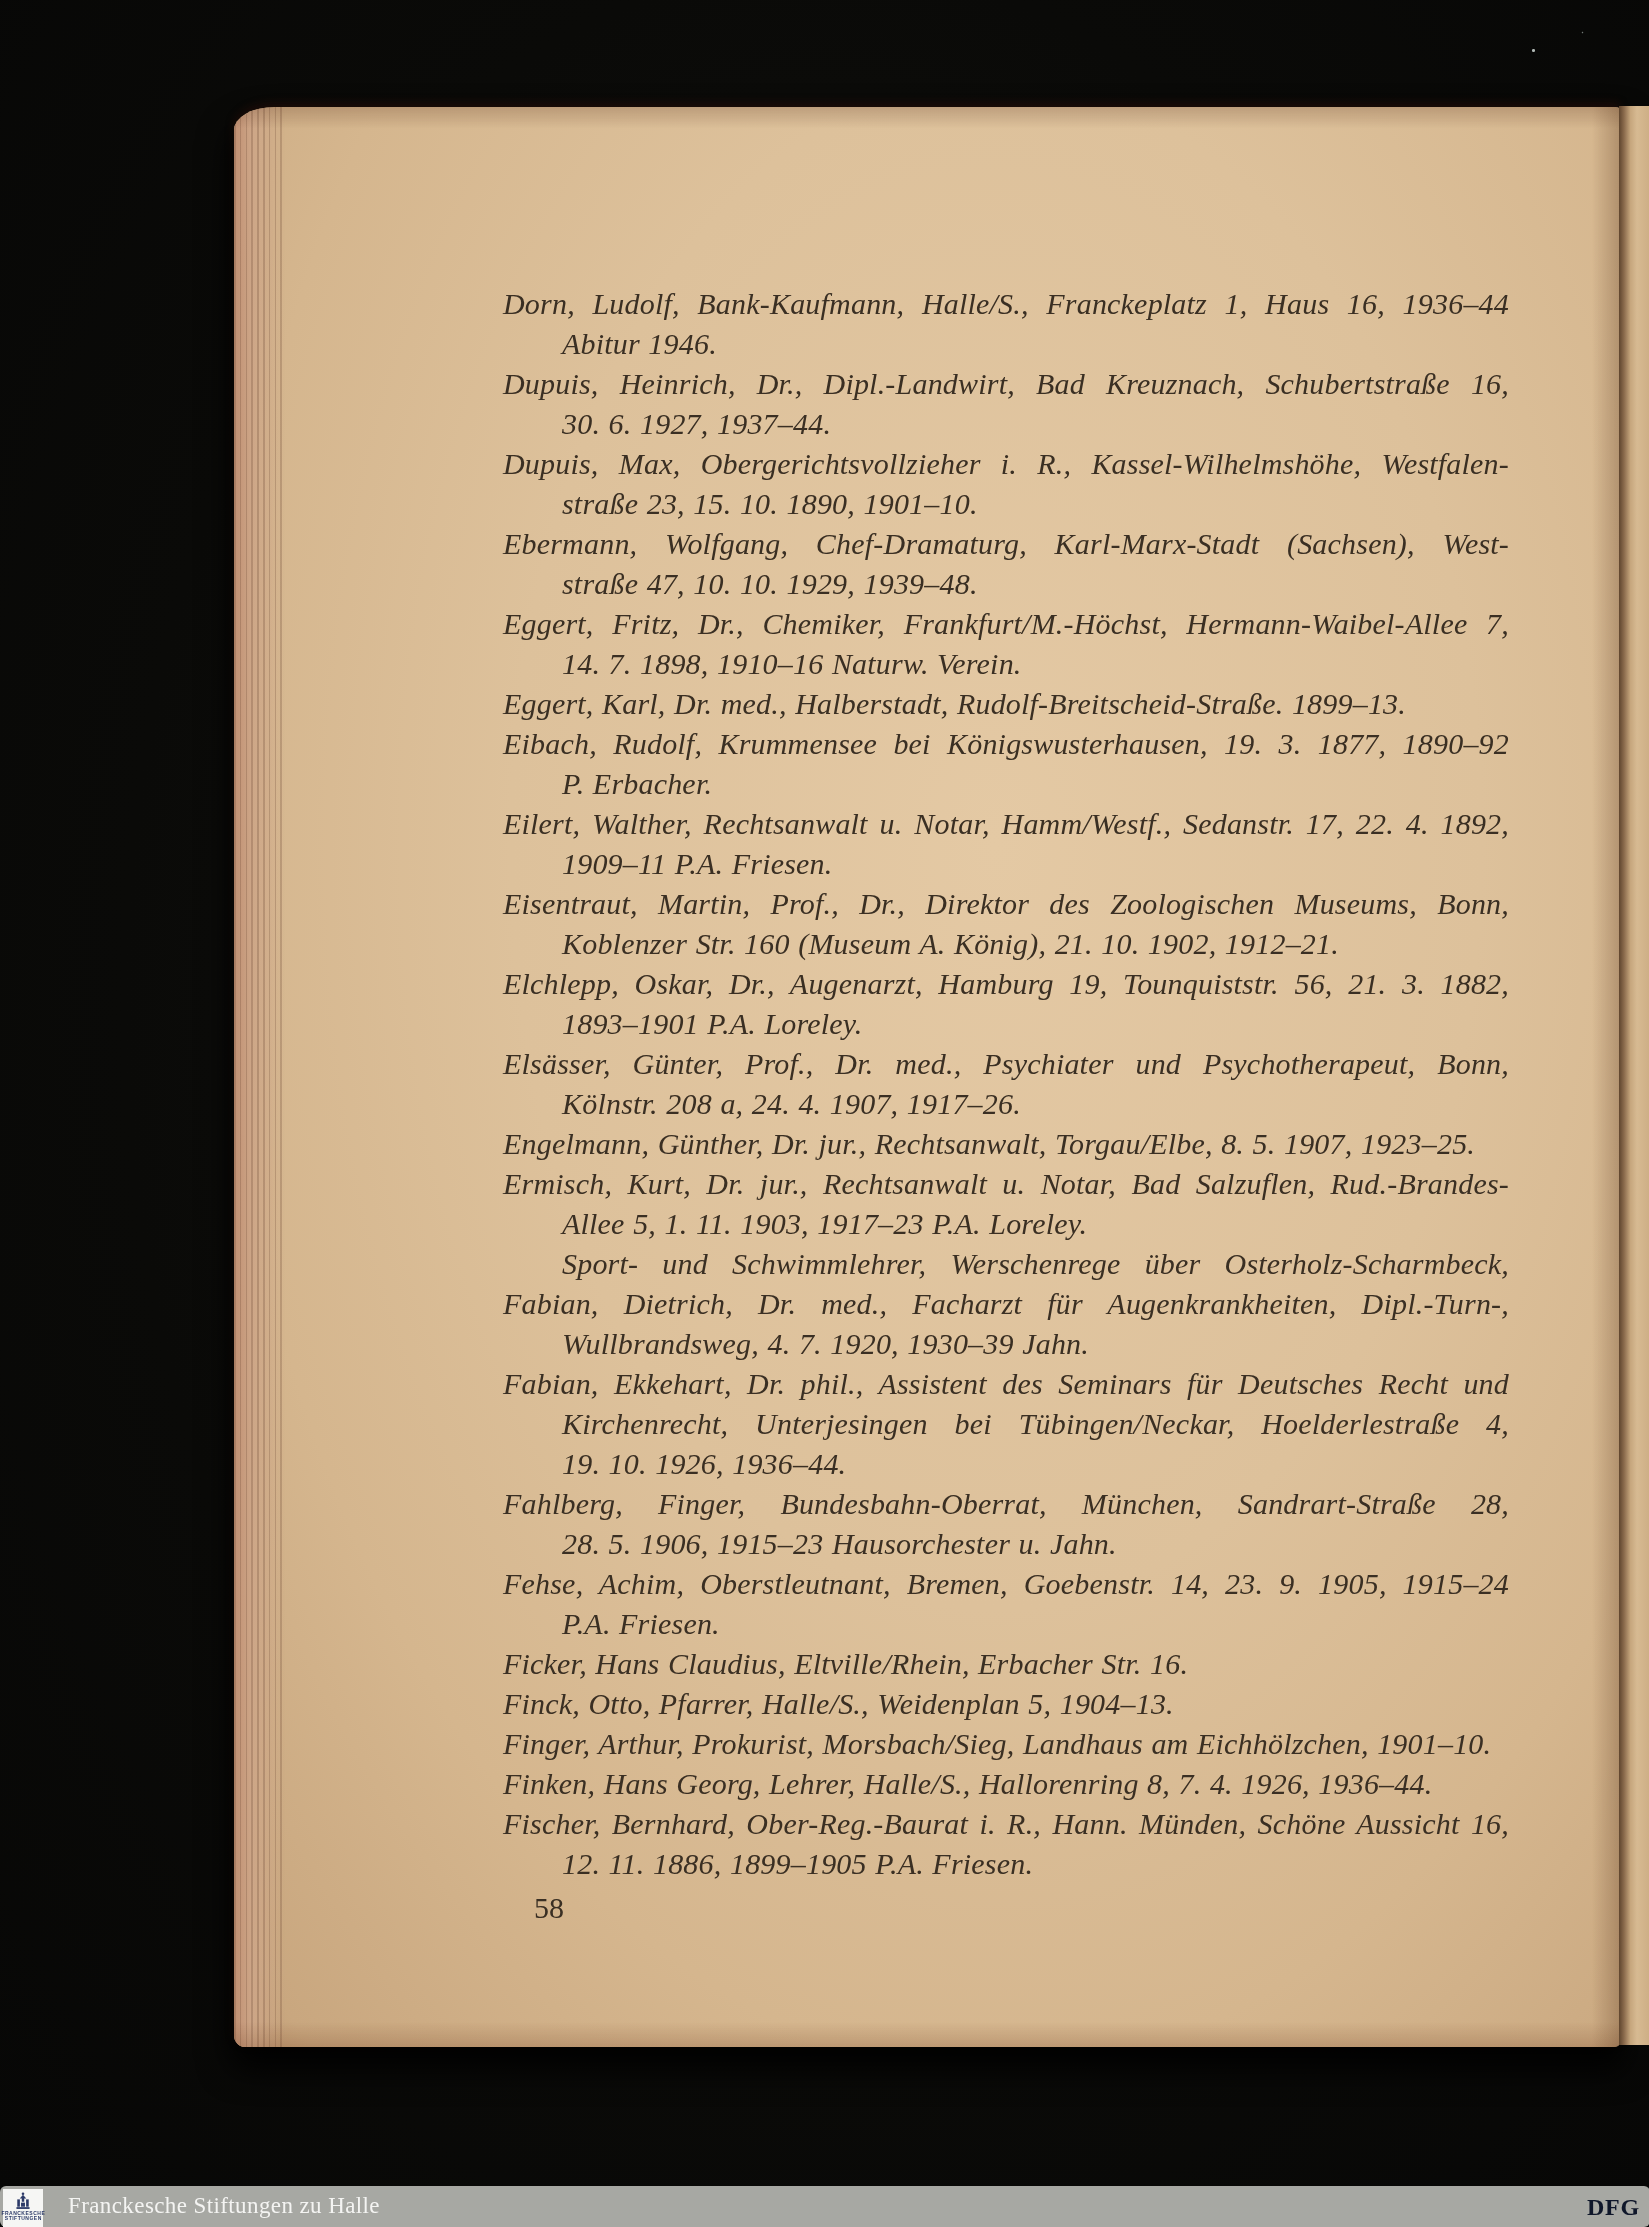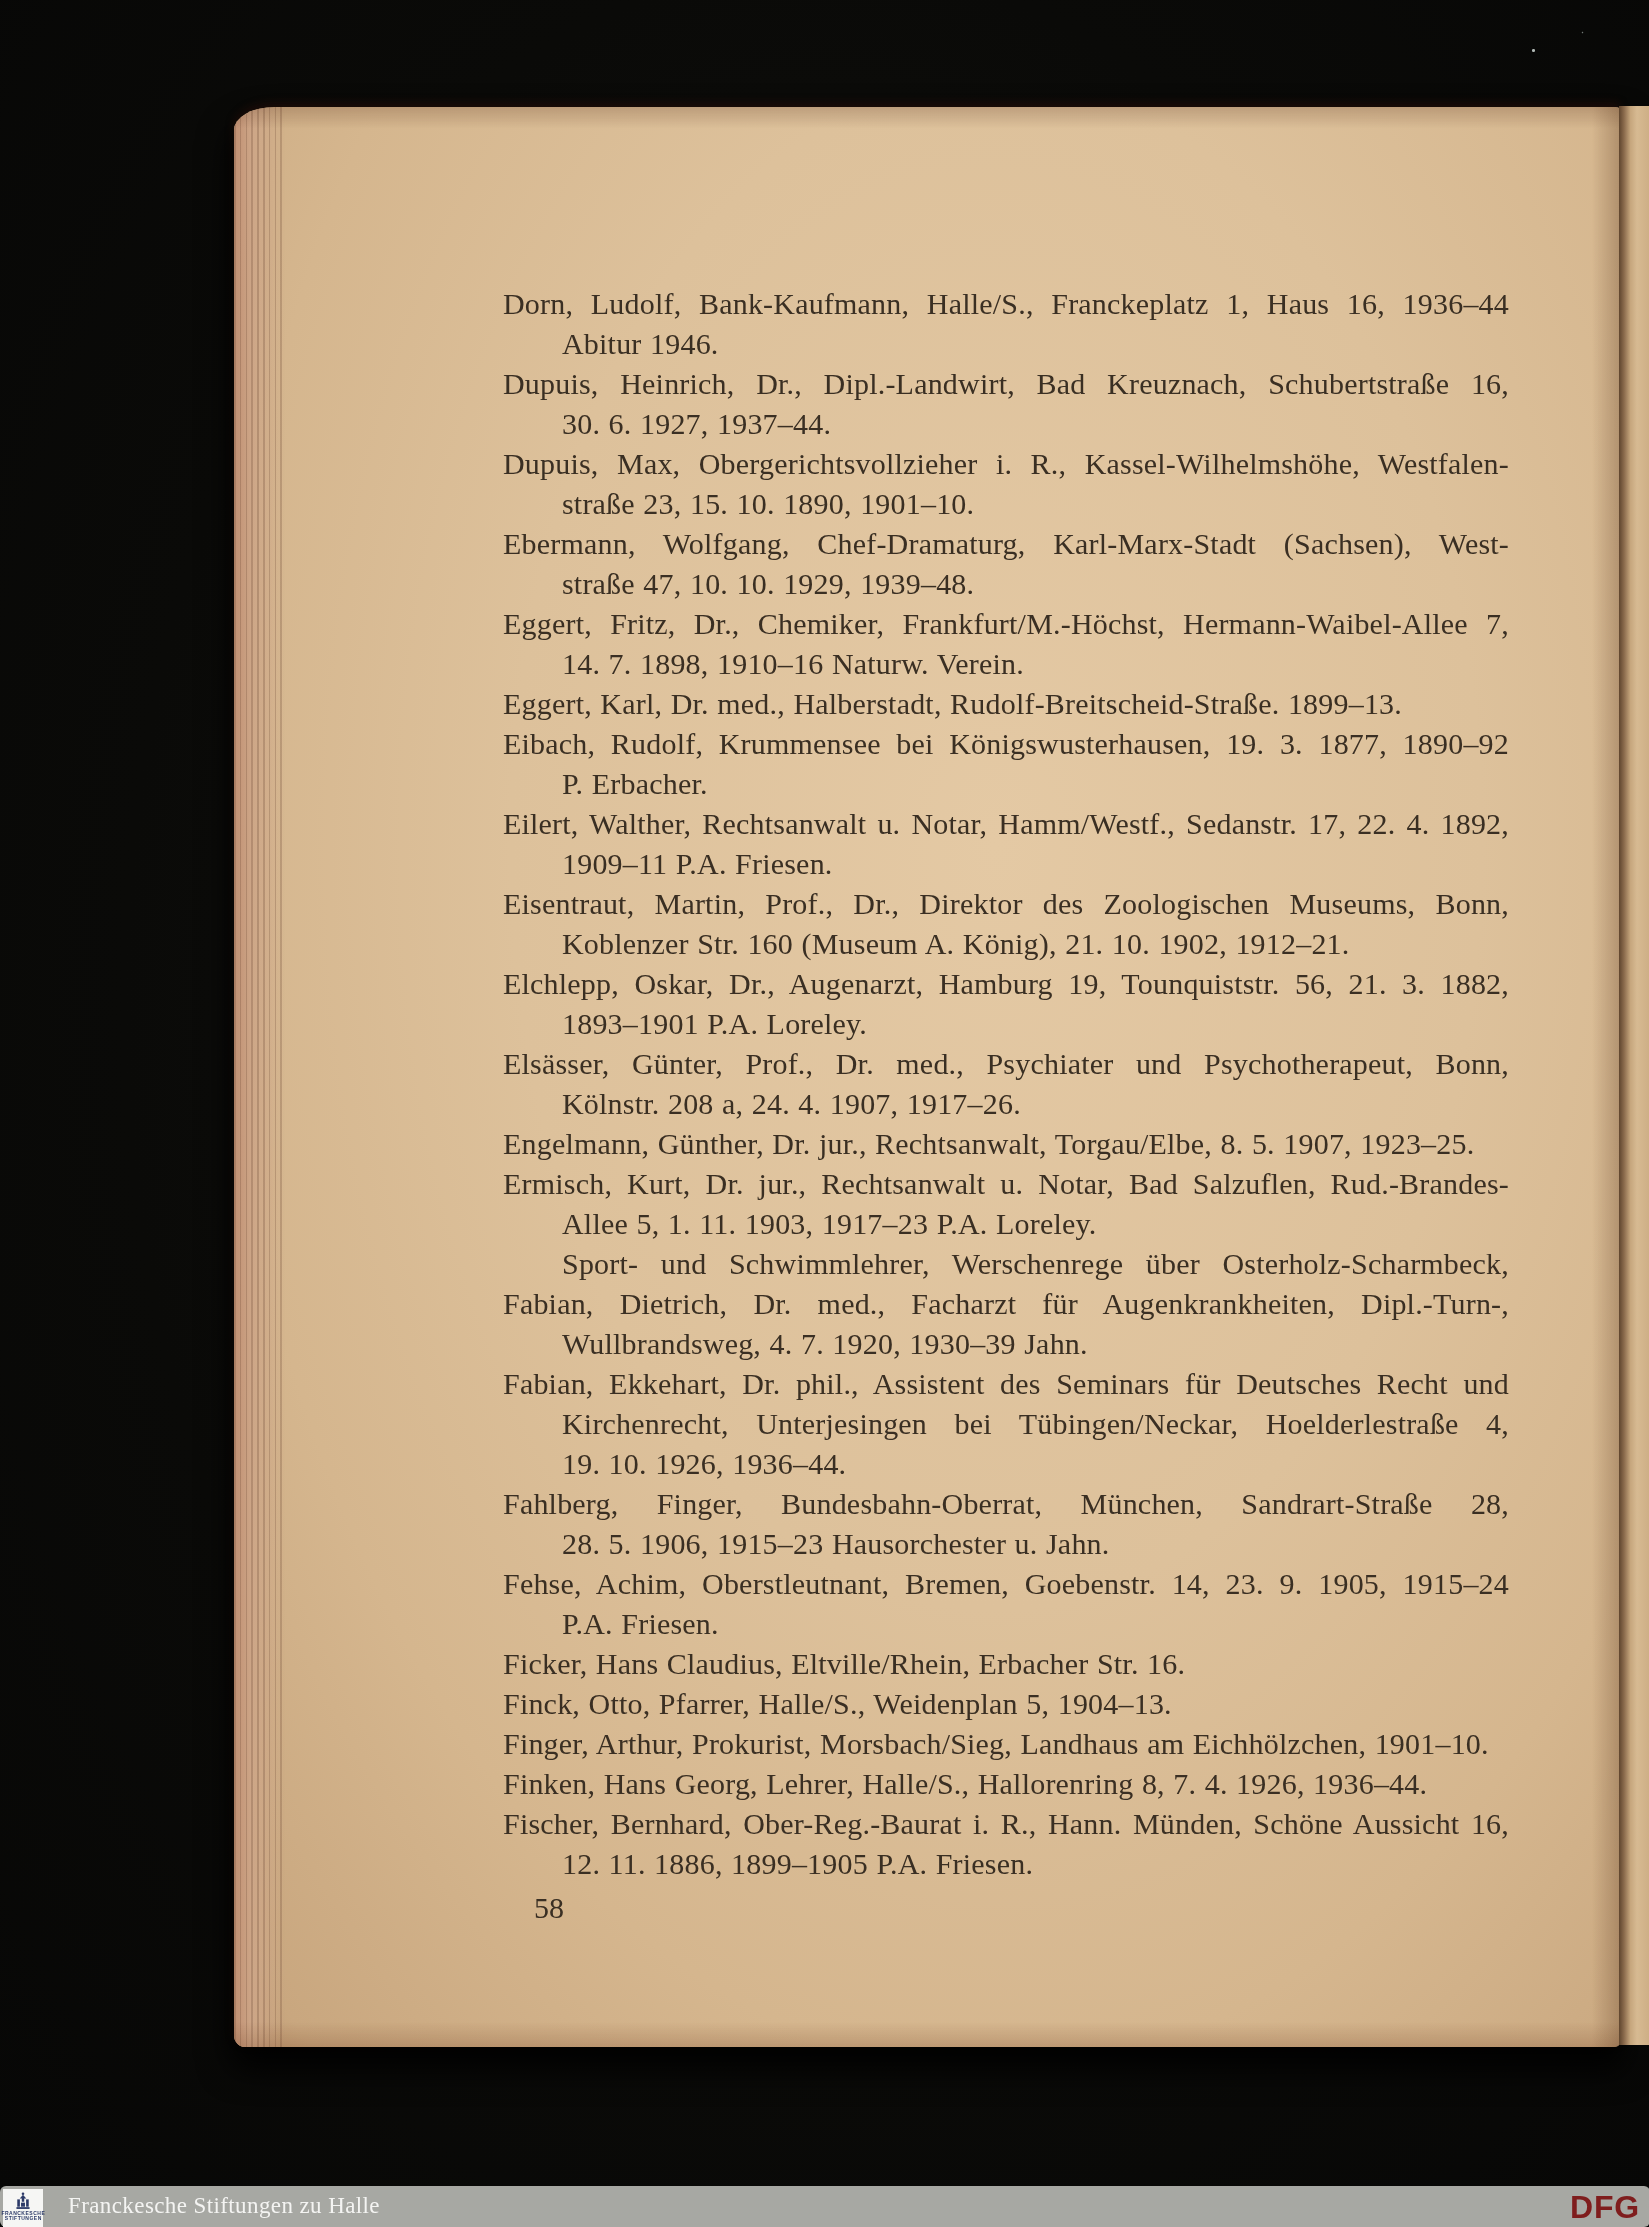--- a/index.html
+++ b/index.html
@@ -30,36 +30,36 @@
       linear-gradient(to left, rgba(90,55,30,.30) 0px, rgba(90,55,30,0) 28px),
       linear-gradient(to bottom, rgba(80,40,20,.22) 0px, rgba(80,40,20,0) 21.4px),
       linear-gradient(to top, rgba(120,70,40,.25) 0px, rgba(120,70,40,0) 25px);}
   
   .next-page{position:absolute;left:1619px;top:106px;width:31px;height:1939px;
     background:linear-gradient(to right, #5f452e 0px, #8a6a4c 5px, #c6a67d 11.5px, #d7ba92 18px, #cdae85 100%);}
   
   .text-column{position:absolute;left:503px;top:284px;width:1006px;
     font-size:30px;line-height:40px;color:#3a2f23;
     letter-spacing:0.2px;word-spacing:0.8px;}
-  .line{height:40px;white-space:nowrap;text-align:left;}
+  .line{height:40px;white-space:nowrap;text-align:left;font-style:italic;}
   .line.justify{white-space:normal;text-align:justify;text-align-last:justify;text-justify:inter-word;}
   .line.indent{padding-left:59px;}
   .page-number{position:absolute;left:534px;top:1888px;height:40px;line-height:40px;
     font-size:30px;color:#3a2f23;}
   
   .footer-bar{position:absolute;left:0;bottom:0;width:1650px;height:41px;background:#a7a8a3;border-radius:6px;}
   .logo-box{position:absolute;left:3.3px;bottom:0;width:40px;height:38px;background:#f6f6f4;
     display:flex;flex-direction:column;align-items:center;justify-content:flex-start;padding-top:1.6px;box-sizing:border-box;}
   .logo-emblem{width:18px;height:20px;display:block;}
   .logo-line{font-family:"Liberation Sans",sans-serif;font-size:5px;line-height:5.8px;
     letter-spacing:0.5px;color:#2c3a68;font-weight:bold;text-align:center;}
   .footer-title{position:absolute;left:68px;top:50%;transform:translateY(-52%);
     font-family:"Liberation Serif",serif;font-size:23px;color:#f4f4f2;letter-spacing:0.4px;}
   .dfg-logo{position:absolute;right:10px;top:50%;transform:translateY(-50%);
-    font-family:Liberation Sans, sans-serif;font-weight:800;font-size:32px;color:#7f1d1d;
+    font-family:Liberation Serif, serif;font-weight:800;font-size:24px;color:#0f172a;
     letter-spacing:0.8px;}
 </style>
 </head>
 <body>
 
 <div class="stage">
 
   <div class="dust"></div>
 
   <div class="book-page">

